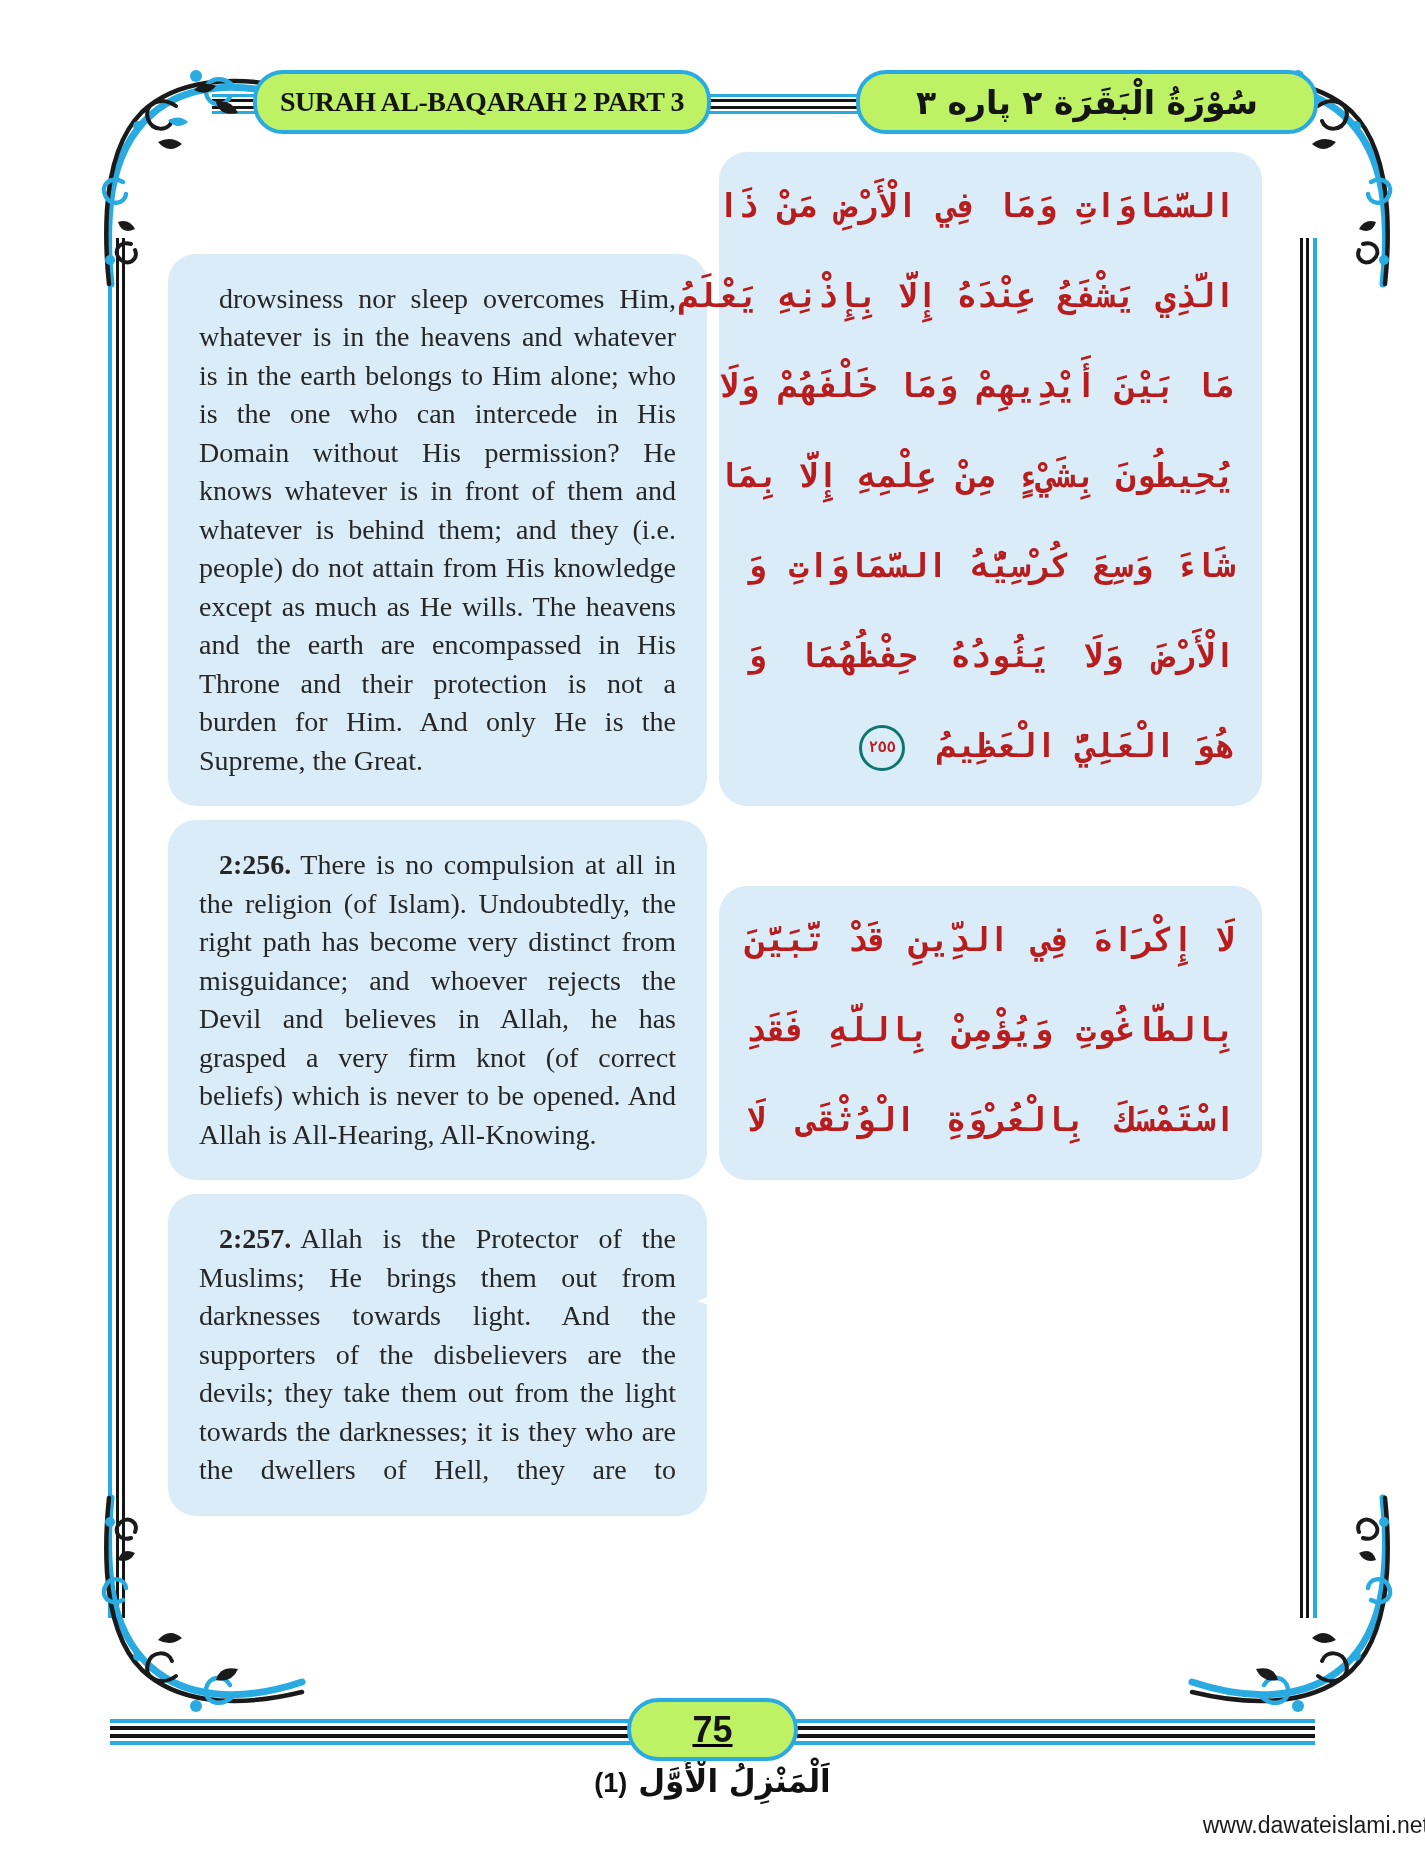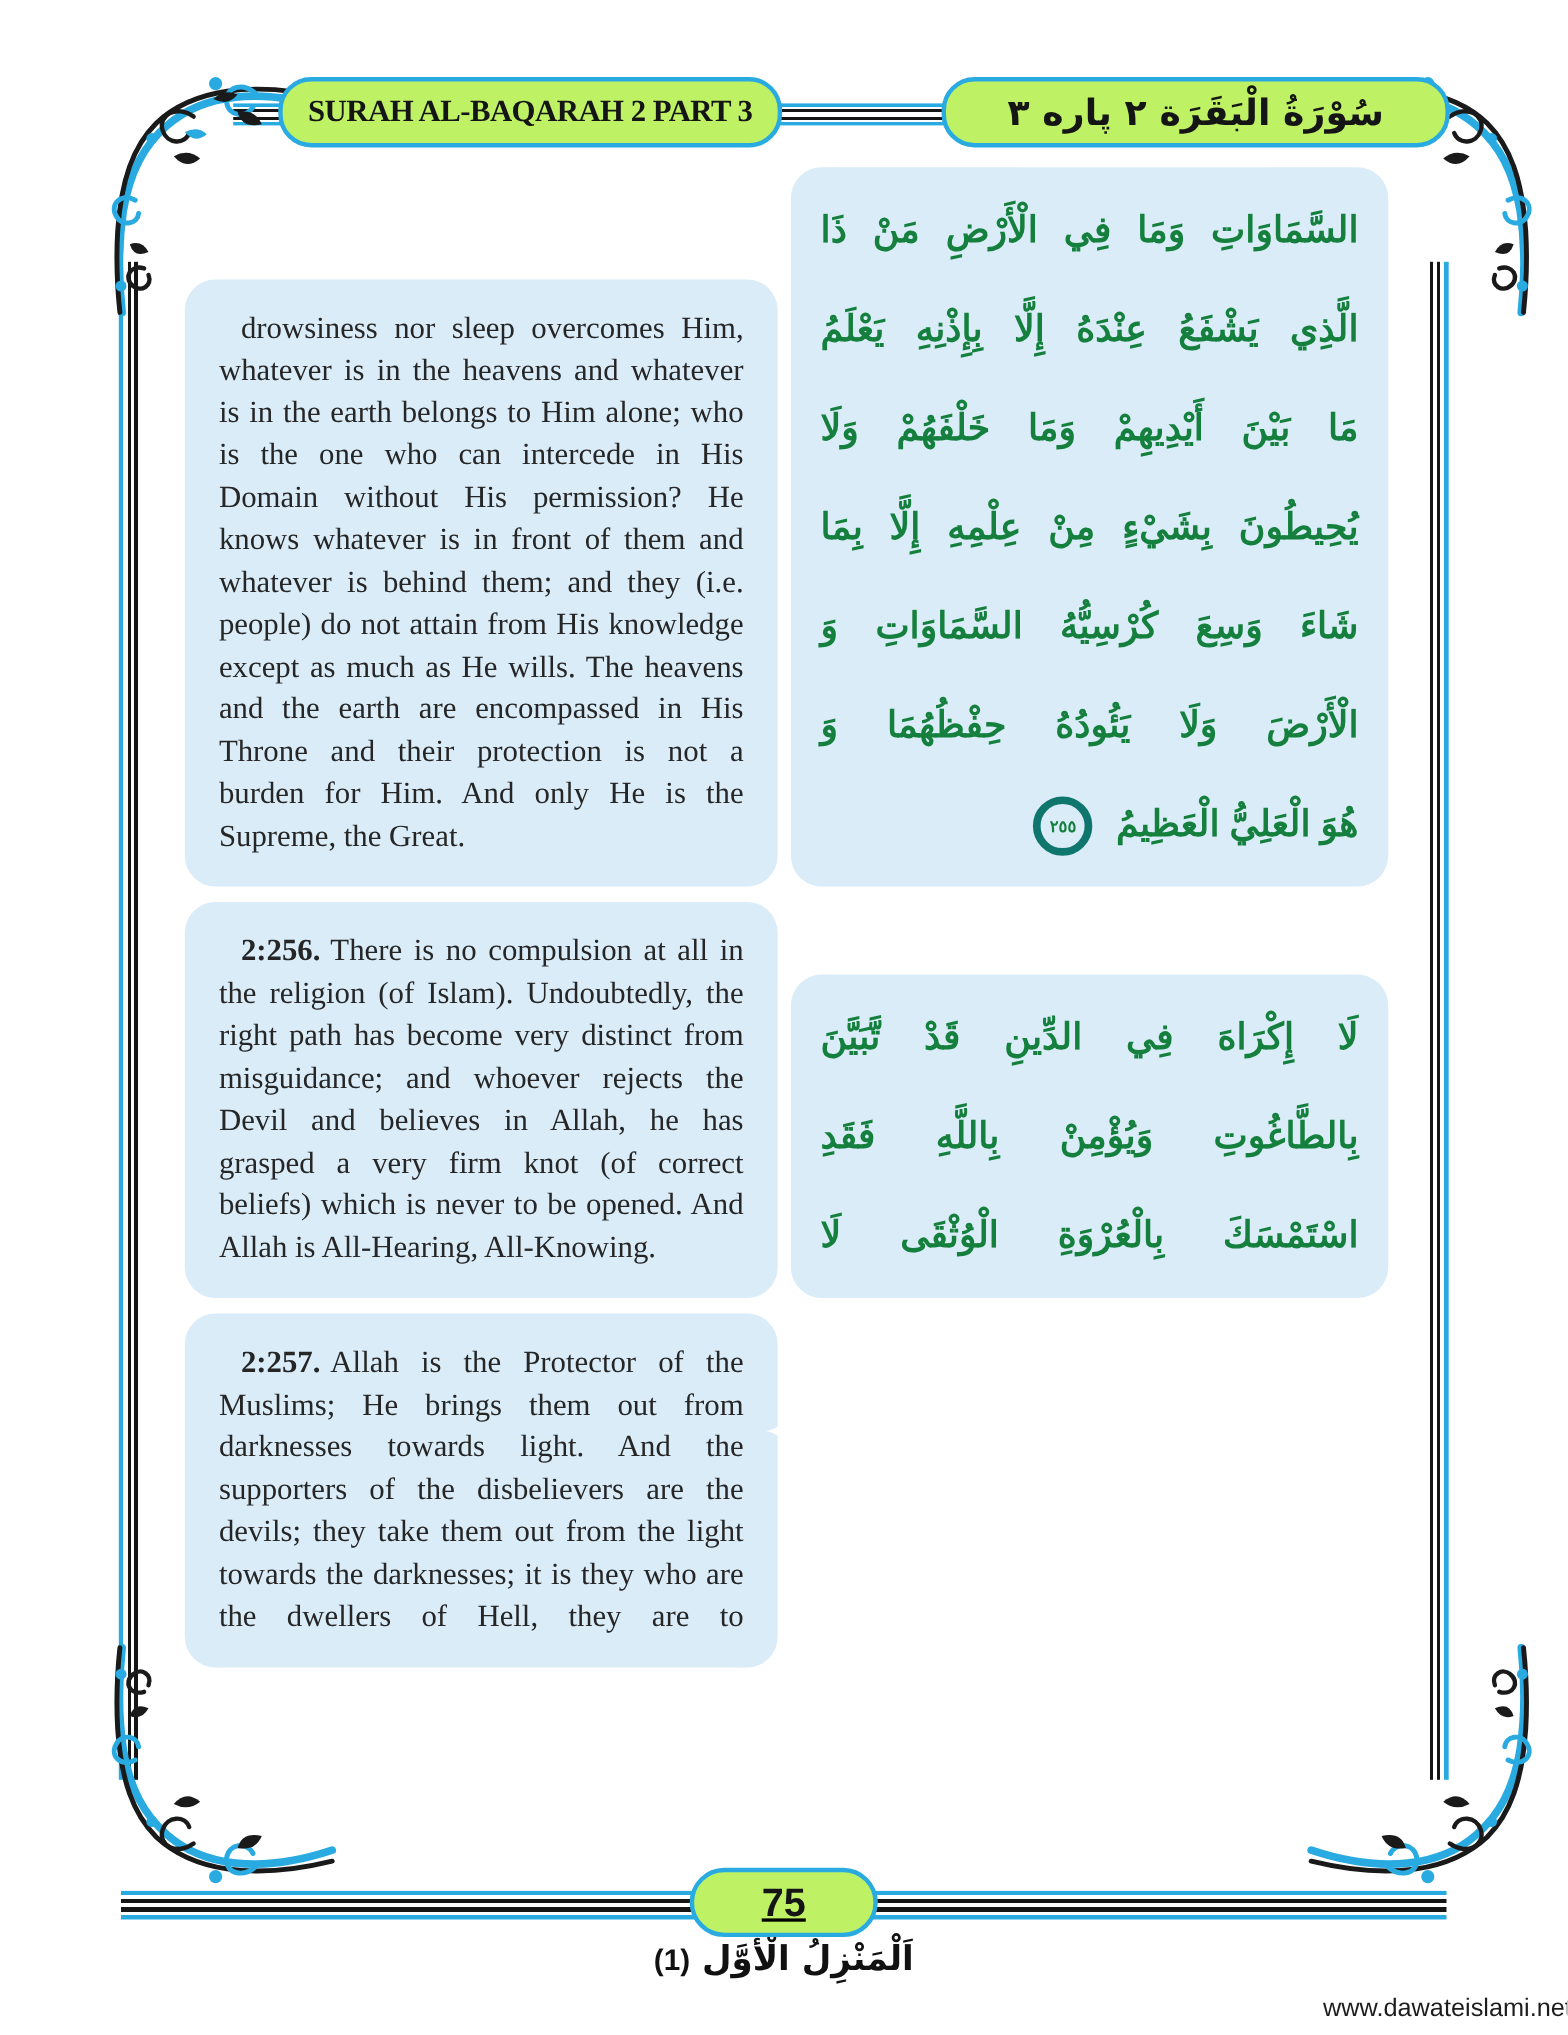--- a/index.html
+++ b/index.html
@@ -39,27 +39,27 @@
   .panel.ar{width:543px; padding:12px 27px;}
   .en-text{
     margin:0; font-size:28px; line-height:38.5px; color:#262626;
     text-align:justify; font-family:"Liberation Serif",serif;
   }
   .en-text.justify-last{text-align-last:justify;}
   .vref{font-weight:bold;margin-left:20px;}
   .vref:not(:empty){margin-right:9px;}
   .ar-lines{direction:rtl;}
   .ar-line{
-    font-family:Liberation Sans, sans-serif; font-weight:bold; font-size:33px; color:#15803d;
+    font-family:Liberation Mono, monospace; font-weight:bold; font-size:33px; color:#b91c1c;
     line-height:90px; height:90px; text-align:justify; text-align-last:justify; white-space:nowrap;
   }
   .ar-line.last{text-align-last:right;}
   .ayah-badge{
     display:inline-flex; align-items:center; justify-content:center;
-    width:40px; height:40px; border:7px solid #0f766e; border-radius:50%;
+    width:40px; height:40px; border:3px solid #0f766e; border-radius:50%;
     font-size:15px; line-height:1; vertical-align:middle; margin:0 12px; letter-spacing:-1px;
   }
   .gutter-star{position:absolute; width:34px; height:34px; z-index:4;}
   
   .pill.page-num{left:627px; top:1698px; width:171px; height:63px; border-radius:32px; z-index:6;text-decoration:underline;}
   .pill.page-num span{font-family:"Liberation Sans",sans-serif; font-weight:bold; font-size:36px; color:#151515;}
   .manzil{
     position:absolute; left:0; top:1763px; width:100%; text-align:center;
     font-family:"DejaVu Sans",sans-serif; font-weight:bold; font-size:31px; color:#111; direction:rtl;
   }

